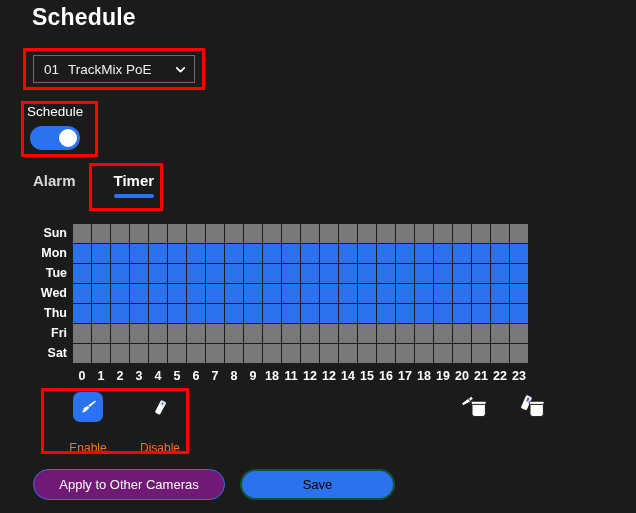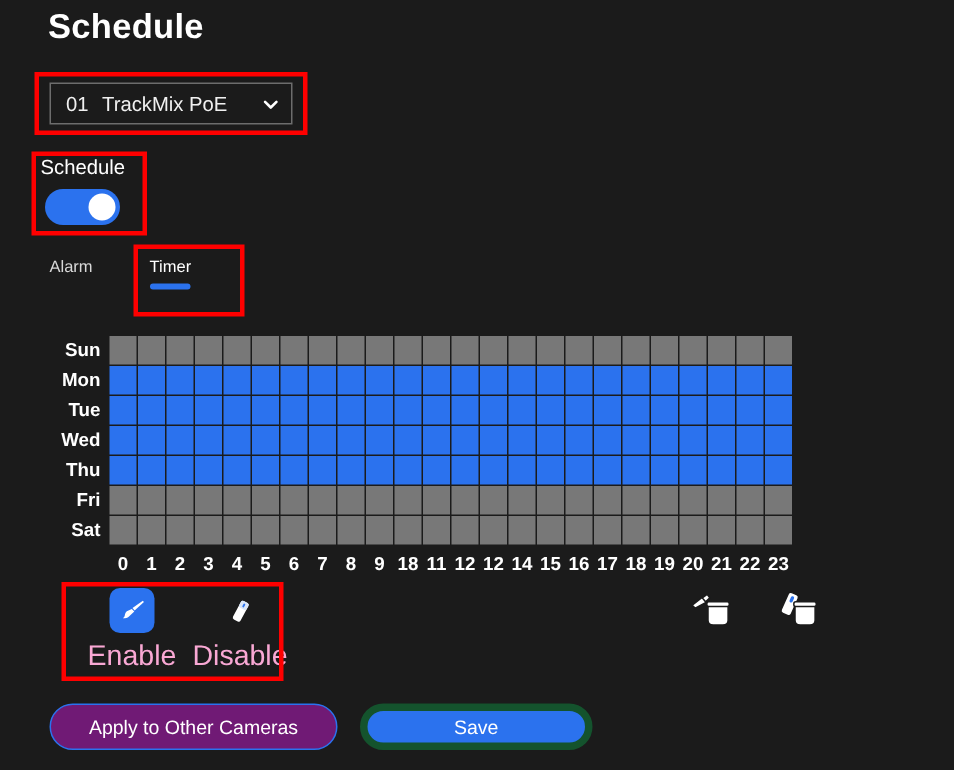--- a/index.html
+++ b/index.html
@@ -92,26 +92,27 @@
 
   
   .tabs {
     position: absolute;
     left: 33px; top: 172px;
     display: flex;
     align-items: flex-start;
   }
   .tab {
     position: relative;
-    font-size: 11px;
+    font-size: 15px;
     color: #d8d8d8;
     cursor: pointer;
     padding: 0 0 9px 0;
     margin-right: 38px;
     white-space: nowrap;
+    font-weight: bold;
   }
   .tab.active { color: #ffffff; }
   .tab.active::after {
     content: "";
     position: absolute;
     left: 0; right: 0; bottom: 0;
     height: 4px;
     border-radius: 2px;
     background: #2b72ee;
   }
@@ -179,23 +180,23 @@
     width: 30px; height: 30px;
     display: flex;
     align-items: center;
     justify-content: center;
   }
   .tool-icon.sel {
     background: #2b72ee;
     border-radius: 7px;
   }
   .tool-label {
-    margin-top: 5px;
-    font-size: 19px;
-    color: #f9a8d4;
+    margin-top: 19px;
+    font-size: 12px;
+    color: #f97316;
   }
 
   
   .cursor-legend {
     position: absolute;
     left: 446px; top: 388px;
     display: flex;
   }
   .cursor-item {
     width: 58px; height: 38px;
@@ -224,22 +225,22 @@
   .btn-outline {
     width: 192px;
     border: 1px solid #2b72ee;
     background: #701a75;
     color: #ffffff;
   }
   .btn-primary {
     width: 155px;
     margin-left: 15px;
     background: #2b72ee;
-    border: 5px solid #14532d;
-    color: #ffffff;
+    border: 2px solid #14532d;
+    color: #000000;
   }
 </style>
 </head>
 <body>
 
 <div class="page-title">Schedule</div>
 
 <div class="device-select">
   <span class="device-num">01</span>
   <span class="device-name">TrackMix PoE</span>

